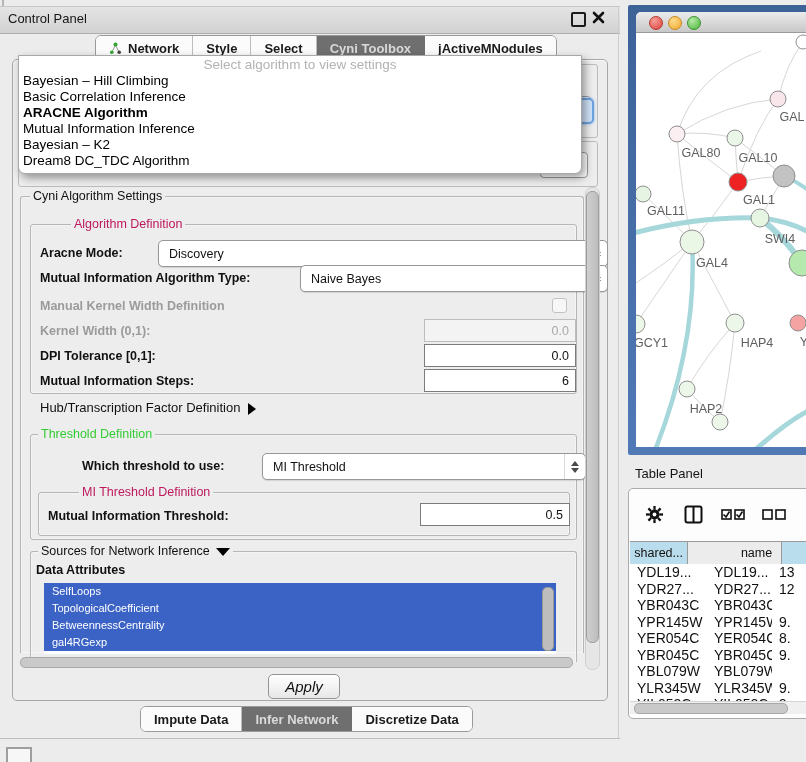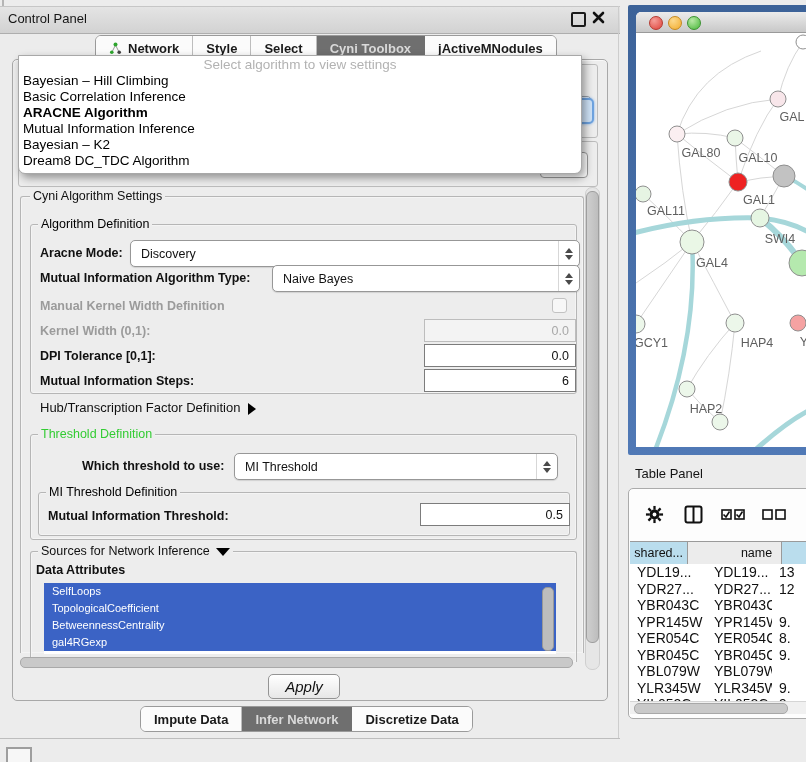--- a/index.html
+++ b/index.html
@@ -43,29 +43,29 @@
   
   .popup{left:18px;top:55px;width:562px;height:117px;background:#fff;
     border:1px solid #a8a8a8;border-radius:0 0 7px 7px;box-shadow:3px 4px 9px rgba(0,0,0,0.38);z-index:5;}
   .popup-ph{height:17px;text-align:center;font-size:13.5px;color:#b2b2b2;line-height:17px;}
   .popup-opt{height:16px;line-height:16px;font-size:13.5px;padding-left:4px;color:#000;white-space:nowrap;}
   .popup-opt.bold{font-weight:bold;}
 
   
   .group{border:1px solid #b6b6b6;border-radius:3px;box-shadow:inset 0 0 0 1px #f4f4f4;}
   .legend{position:absolute;background:#ededed;padding:0 3px;font-size:12.5px;line-height:14px;white-space:nowrap;}
-  .legend.blue{color:#000000;}
+  .legend.blue{color:#be185d;margin-left:33px;}
   .legend.green{color:#33cc33;}
 
   .lbl{position:absolute;font-size:12.5px;font-weight:bold;white-space:nowrap;}
   .lbl.dis{color:#9b9b9b;}
   .plain{font-weight:normal;}
 
   .combo{position:absolute;background:#fff;border:1px solid #979797;border-radius:5px;
-    font-size:12.5px;display:flex;align-items:center;padding-left:10px;box-shadow:0 1px 1px rgba(0,0,0,.12);}
+    font-size:12.5px;display:flex;align-items:center;padding-left:10px;box-shadow:0 1px 1px rgba(0,0,0,.12);margin-left:28px;}
   .combo .arrows{position:absolute;right:6px;top:0;bottom:0;display:flex;flex-direction:column;justify-content:center;gap:2px;align-items:center;border-left:1px solid #d7d7d7;padding-left:6px;}
   .tri-up{width:0;height:0;border-left:4px solid transparent;border-right:4px solid transparent;border-bottom:5px solid #4a4a4a;}
   .tri-dn{width:0;height:0;border-left:4px solid transparent;border-right:4px solid transparent;border-top:5px solid #4a4a4a;}
   .tri-right{display:inline-block;width:0;height:0;border-top:6px solid transparent;border-bottom:6px solid transparent;border-left:8px solid #000;margin-left:8px;vertical-align:middle;}
   .tri-down{display:inline-block;width:0;height:0;border-left:7px solid transparent;border-right:7px solid transparent;border-top:8px solid #000;margin-left:6px;vertical-align:middle;}
 
   .field{position:absolute;border:1px solid #7c7c7c;background:#fff;font-size:12.5px;
     display:flex;align-items:center;justify-content:flex-end;padding-right:6px;}
   .field.dis{background:#f3f3f3;border-color:#bdbdbd;color:#a8a8a8;}
   .checkbox{position:absolute;width:13px;height:13px;border:1px solid #c2c2c2;border-radius:3px;background:#f7f7f7;}

